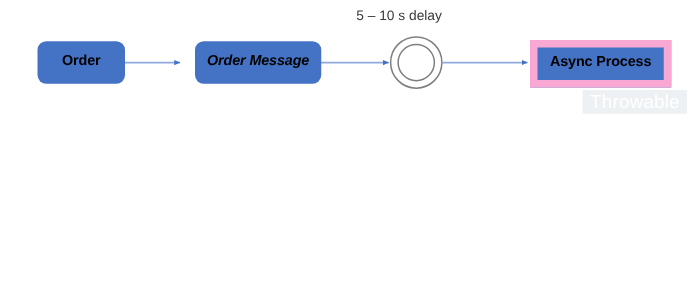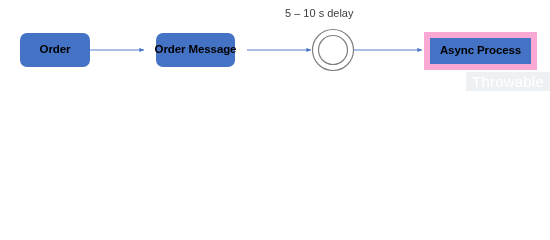--- a/index.html
+++ b/index.html
@@ -35,35 +35,37 @@
     color: #000000;
     font-weight: bold;
     font-size: 11.5px;
     letter-spacing: -0.1px;
     line-height: 1;
     white-space: nowrap;
     z-index: 3;
   }
   .node-rounded {
     border-radius: 7px;
+    margin-left: 10px;
   }
   .node-square {
     border-radius: 0;
   }
   #node-order {
     left: 20px;
     top: 33px;
     width: 70px;
     height: 34px;
   }
   #node-order-message {
-    left: 156px;
+    left: 146px;
     top: 33px;
-    width: 79px;
+    width: 101px;
     height: 34px;
+    font-style: italic;
   }
   #node-async-process {
     left: 424px;
     top: 32px;
     width: 113px;
     height: 38px;
   }
   .edge-label {
     position: absolute;
     color: #3b3b3b;

